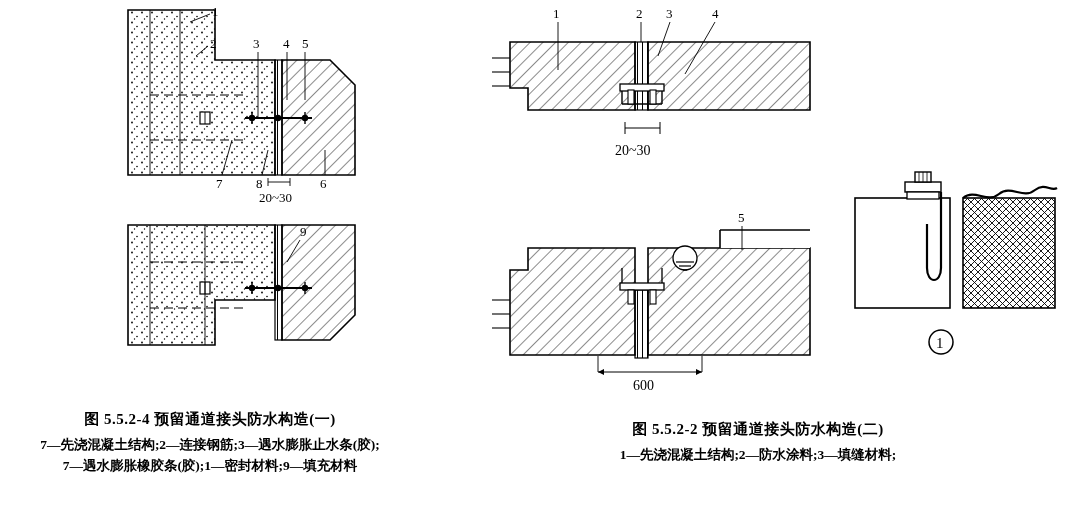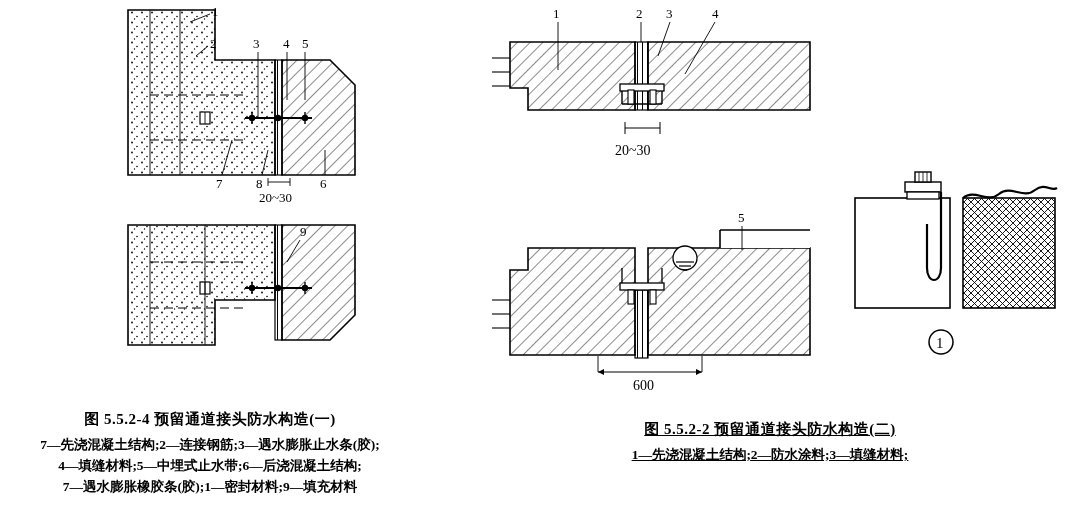--- a/index.html
+++ b/index.html
@@ -137,21 +137,20 @@
       <line x1="205" y1="225" x2="205" y2="345" stroke="#000" stroke-width="0.9"></line>
 
       <line x1="287" y1="262" x2="300" y2="240" stroke="#000" stroke-width="0.9"></line>
       <text x="300" y="236" font-size="13">9</text>
     </svg>
   </div>
 
   <div class="caption" style="left:0px; top:410px; width:420px;">
     <div class="cap-title">图 5.5.2-4    预留通道接头防水构造(一)</div>
     <div class="cap-line">7—先浇混凝土结构;2—连接钢筋;3—遇水膨胀止水条(胶);</div>
-    <div class="cap-line">4—填缝材料;5—中埋式止水带;6—后浇混凝土结构;</div>
     <div class="cap-line">7—遇水膨胀橡胶条(胶);1—密封材料;9—填充材料</div>
   </div>
 
   <div class="fig" style="left:470px; top:0px; width:360px; height:400px;">
     <svg width="360" height="400" viewBox="0 0 360 400">
       <defs>
         <pattern id="hatch45b" width="9" height="9" patternTransform="rotate(45)" patternUnits="userSpaceOnUse">
           <line x1="0" y1="0" x2="0" y2="9" stroke="#000" stroke-width="0.9"></line>
         </pattern>
         <pattern id="dots2" width="10" height="10" patternUnits="userSpaceOnUse">
@@ -221,21 +220,21 @@
 
       <line x1="128" y1="372" x2="128" y2="356" stroke="#000" stroke-width="0.9"></line>
       <line x1="232" y1="372" x2="232" y2="356" stroke="#000" stroke-width="0.9"></line>
       <line x1="128" y1="372" x2="232" y2="372" stroke="#000" stroke-width="1"></line>
       <path d="M128,372 L134,369 L134,375 Z" fill="#000"></path>
       <path d="M232,372 L226,369 L226,375 Z" fill="#000"></path>
       <text x="163" y="390" font-size="14">600</text>
     </svg>
   </div>
 
-  <div class="caption" style="left:560px; top:420px; width:420px;text-decoration:underline;">
+  <div class="caption" style="left:548px; top:420px; width:420px;">
     <div class="cap-title">图 5.5.2-2    预留通道接头防水构造(二)</div>
     <div class="cap-line">1—先浇混凝土结构;2—防水涂料;3—填缝材料;</div>
   </div>
 
   <div class="fig" style="left:845px; top:160px; width:220px; height:220px;">
     <svg width="220" height="220" viewBox="0 0 220 220">
       <defs>
         <pattern id="crossR" width="7" height="7" patternUnits="userSpaceOnUse">
           <path d="M0,7 L7,0" stroke="#000" stroke-width="0.9"></path>
           <path d="M0,0 L7,7" stroke="#000" stroke-width="0.9"></path>

